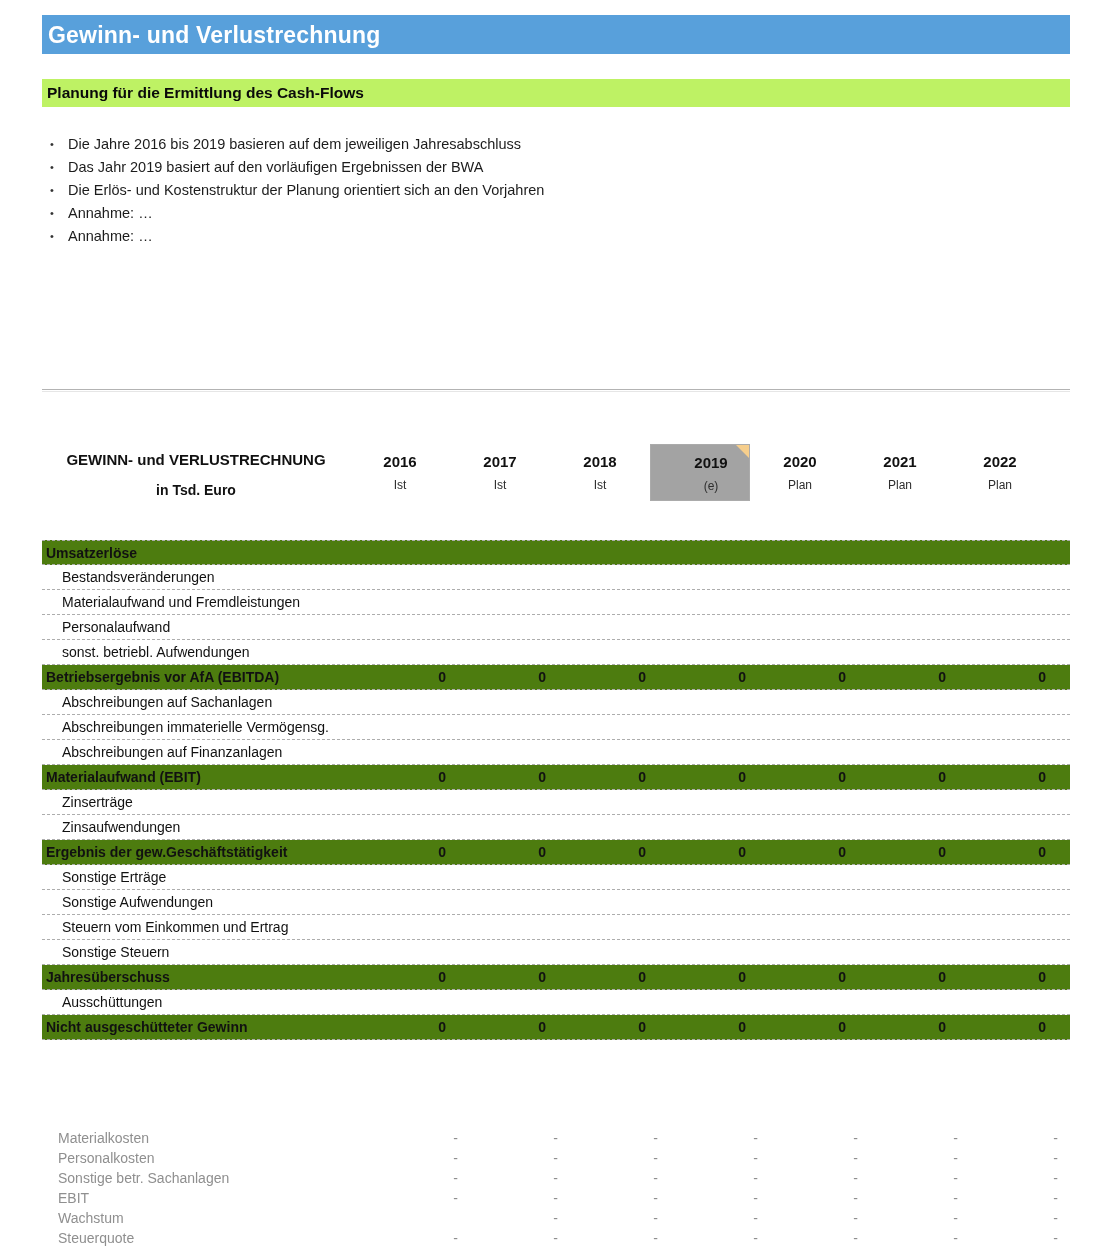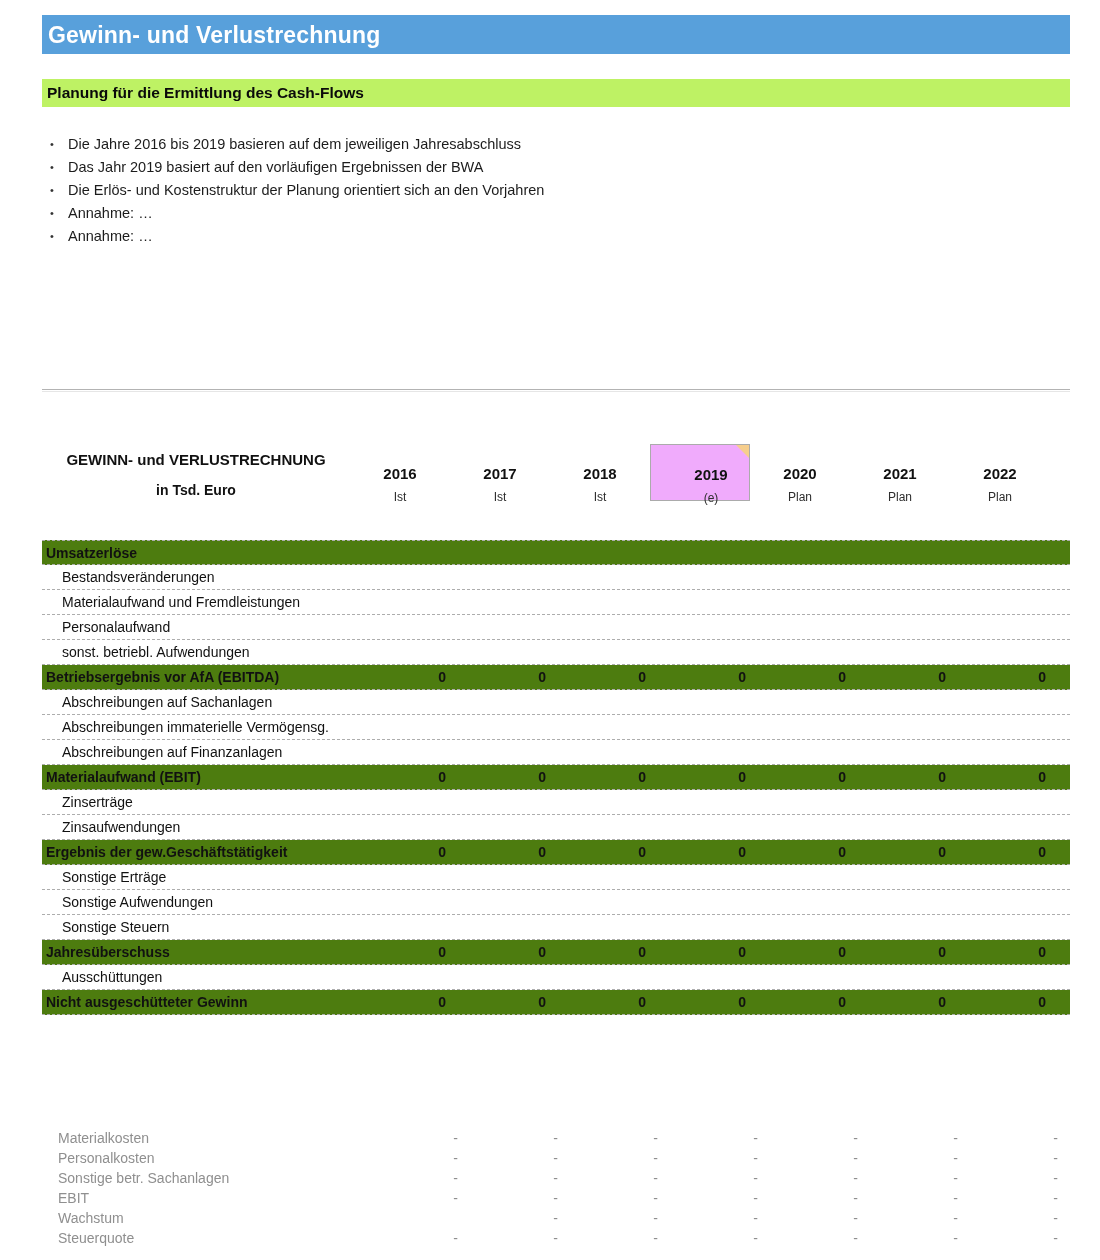--- a/index.html
+++ b/index.html
@@ -24,23 +24,23 @@
   .divider { left:42px; top:389px; width:1028px; height:3px;
              border-top:1px solid #b3b3b3; border-bottom:1px solid #e6e6e6; }
 
   
   .thead { left:42px; top:444px; width:1028px; height:57px; display:flex; padding-right:20px; }
   .tlabel { width:308px; text-align:center; display:flex; flex-direction:column;
             justify-content:space-between; padding:7px 0 3px 0; }
   .tlabel .l1 { font-size:15px; font-weight:bold; }
   .tlabel .l2 { font-size:14px; font-weight:bold; }
   .ycol { width:100px; text-align:center; position:relative; }
-  .ycol .yr { font-size:15px; font-weight:bold; margin-top:21px;text-align:center; }
+  .ycol .yr { font-size:15px; font-weight:bold; margin-top:9px;text-align:center; }
   .ycol .yt { font-size:12px; color:#2e2e2e; margin-top:8px; }
-  .ycol.hl { background:#f0abfc; border:1px solid #ABABAB;padding-left:22px; }
+  .ycol.hl { background:#a3a3a3; border:1px solid #ABABAB;padding-left:22px; }
   .ycol.hl .corner { position:absolute; top:0; right:0; width:0; height:0;
                      border-top:13px solid #F6CE8C; border-left:13px solid transparent; }
 
   
   .tbody { left:42px; top:540px; width:1028px; }
   .trow { display:flex; height:25px; align-items:center; padding-right:20px;
           border-bottom:1px dashed #ADADAD; font-size:14px; }
   .trow:first-child { border-top:1px dashed #ADADAD; }
   .trow.section { background:#4d7c0f; font-weight:bold; }
   .trow .rlabel { width:308px; padding-left:4px; white-space:nowrap; overflow:hidden; }
@@ -258,20 +258,30 @@
       <div class="rlabel">Sonstige Aufwendungen</div>
       <div class="vcell"></div>
       <div class="vcell"></div>
       <div class="vcell"></div>
       <div class="vcell"></div>
       <div class="vcell"></div>
       <div class="vcell"></div>
       <div class="vcell"></div>
     </div>
     <div class="trow detail">
+      <div class="rlabel">Steuern vom Einkommen und Ertrag</div>
+      <div class="vcell"></div>
+      <div class="vcell"></div>
+      <div class="vcell"></div>
+      <div class="vcell"></div>
+      <div class="vcell"></div>
+      <div class="vcell"></div>
+      <div class="vcell"></div>
+    </div>
+    <div class="trow detail">
       <div class="rlabel">Sonstige Steuern</div>
       <div class="vcell"></div>
       <div class="vcell"></div>
       <div class="vcell"></div>
       <div class="vcell"></div>
       <div class="vcell"></div>
       <div class="vcell"></div>
       <div class="vcell"></div>
     </div>
     <div class="trow section">

